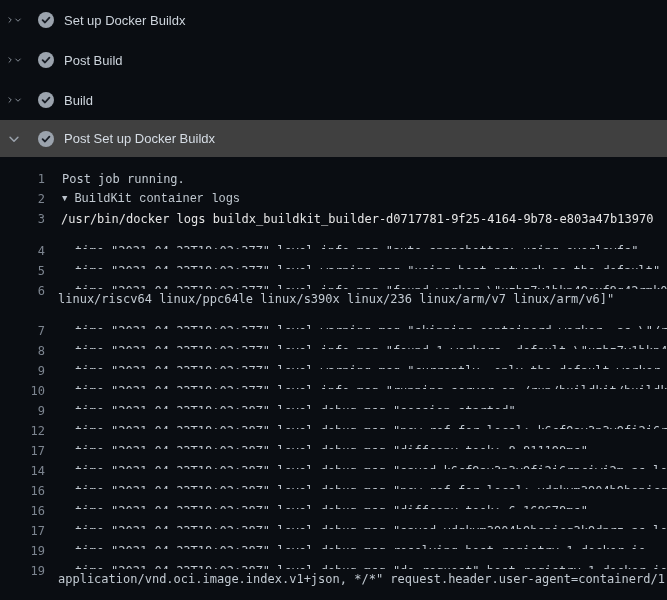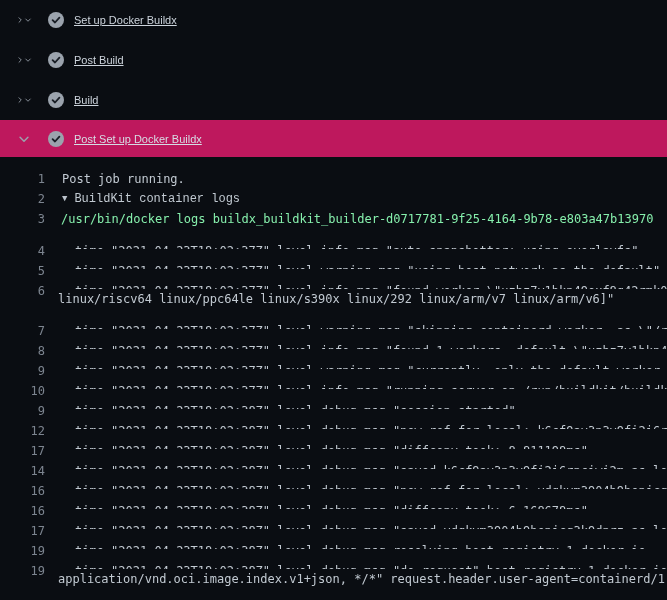--- a/index.html
+++ b/index.html
@@ -5,48 +5,48 @@
   * { box-sizing: border-box; }
   html, body { margin: 0; padding: 0; }
   body {
     width: 667px; height: 600px; overflow: hidden;
     background: #0a0d12;
     font-family: "Liberation Sans", sans-serif;
   }
   .steps { display: block; }
   .step-row {
     height: 40px; display: flex; align-items: center;
-    padding-left: 16px; cursor: pointer;
-    color: #cdd4dc; font-size: 11px; text-decoration: underline;
+    padding-left: 6px; cursor: pointer;
+    color: #cdd4dc; font-size: 13px;
   }
   .step-row .chev { width: 16px; height: 16px; flex: none; display: flex; align-items: center; justify-content: center; }
   .step-row .chev svg { display: block; }
   .step-row .chev-down { display: none; }
   .step-row.expanded .chev-down { display: block; }
   .step-row .check { width: 16px; height: 16px; flex: none; margin-left: 16px; }
   .step-row .step-label { margin-left: 10px; white-space: nowrap; }
   .step-row.expanded {
-    height: 37px; background: #be185d; color: #d6dde5;
+    height: 37px; background: #404040; color: #d6dde5;
   }
 
   .log {
     padding-top: 12px;
     font-family: "DejaVu Sans Mono", "Liberation Mono", monospace;
     font-size: 12px; line-height: 20px; color: #c2cad2;
   }
   .log-row { display: flex; white-space: pre; height: 20px; }
   .log-num {
     flex: none; width: 45px; text-align: right;
     color: #7d8590; cursor: pointer; user-select: none;
   }
   .log-text { overflow: hidden; }
   .log-row.plain .log-text, .log-row.group .log-text { margin-left: 17px; }
   .log-row.command .log-text, .log-row.log .log-text { margin-left: 30px; }
   .log-row.wrap .log-text { margin-left: 13px; }
-  .log-row.command .log-text { color: #86efac; margin-left: 16px; }
+  .log-row.command .log-text { color: #e5e5e5; margin-left: 16px; }
   .log-row .toggle { display: none; }
   .log-row.group .toggle {
     display: inline-block; font-size: 9px; color: #bac2cb;
     margin-right: 7px; transform: translateY(-1px); cursor: pointer;
   }
   .log-row.group .log-text { cursor: pointer; font-family: Liberation Mono, monospace; }
 </style>
 </head>
 <body>
 
@@ -139,21 +139,21 @@
       <div class="log-row log">
     <span class="log-num">5</span>
     <span class="log-text"><span>time="2021-04-23T18:02:37Z" level=warning msg="using host network as the default"</span></span>
   </div>
       <div class="log-row log">
     <span class="log-num">6</span>
     <span class="log-text"><span>time="2021-04-23T18:02:37Z" level=info msg="found worker \"uzhz7y1bkp49oxf8q42rmk0xjd</span></span>
   </div>
       <div class="log-row wrap">
     <span class="log-num"></span>
-    <span class="log-text"><span>linux/riscv64 linux/ppc64le linux/s390x linux/292 linux/arm/v7 linux/arm/v6]"</span></span>
+    <span class="log-text"><span>linux/riscv64 linux/ppc64le linux/s390x linux/236 linux/arm/v7 linux/arm/v6]"</span></span>
   </div>
       <div class="log-row log">
     <span class="log-num">7</span>
     <span class="log-text"><span>time="2021-04-23T18:02:37Z" level=warning msg="skipping containerd worker, as \"/run/c</span></span>
   </div>
       <div class="log-row log">
     <span class="log-num">8</span>
     <span class="log-text"><span>time="2021-04-23T18:02:37Z" level=info msg="found 1 workers, default=\"uzhz7y1bkp49oxf</span></span>
   </div>
       <div class="log-row log">

